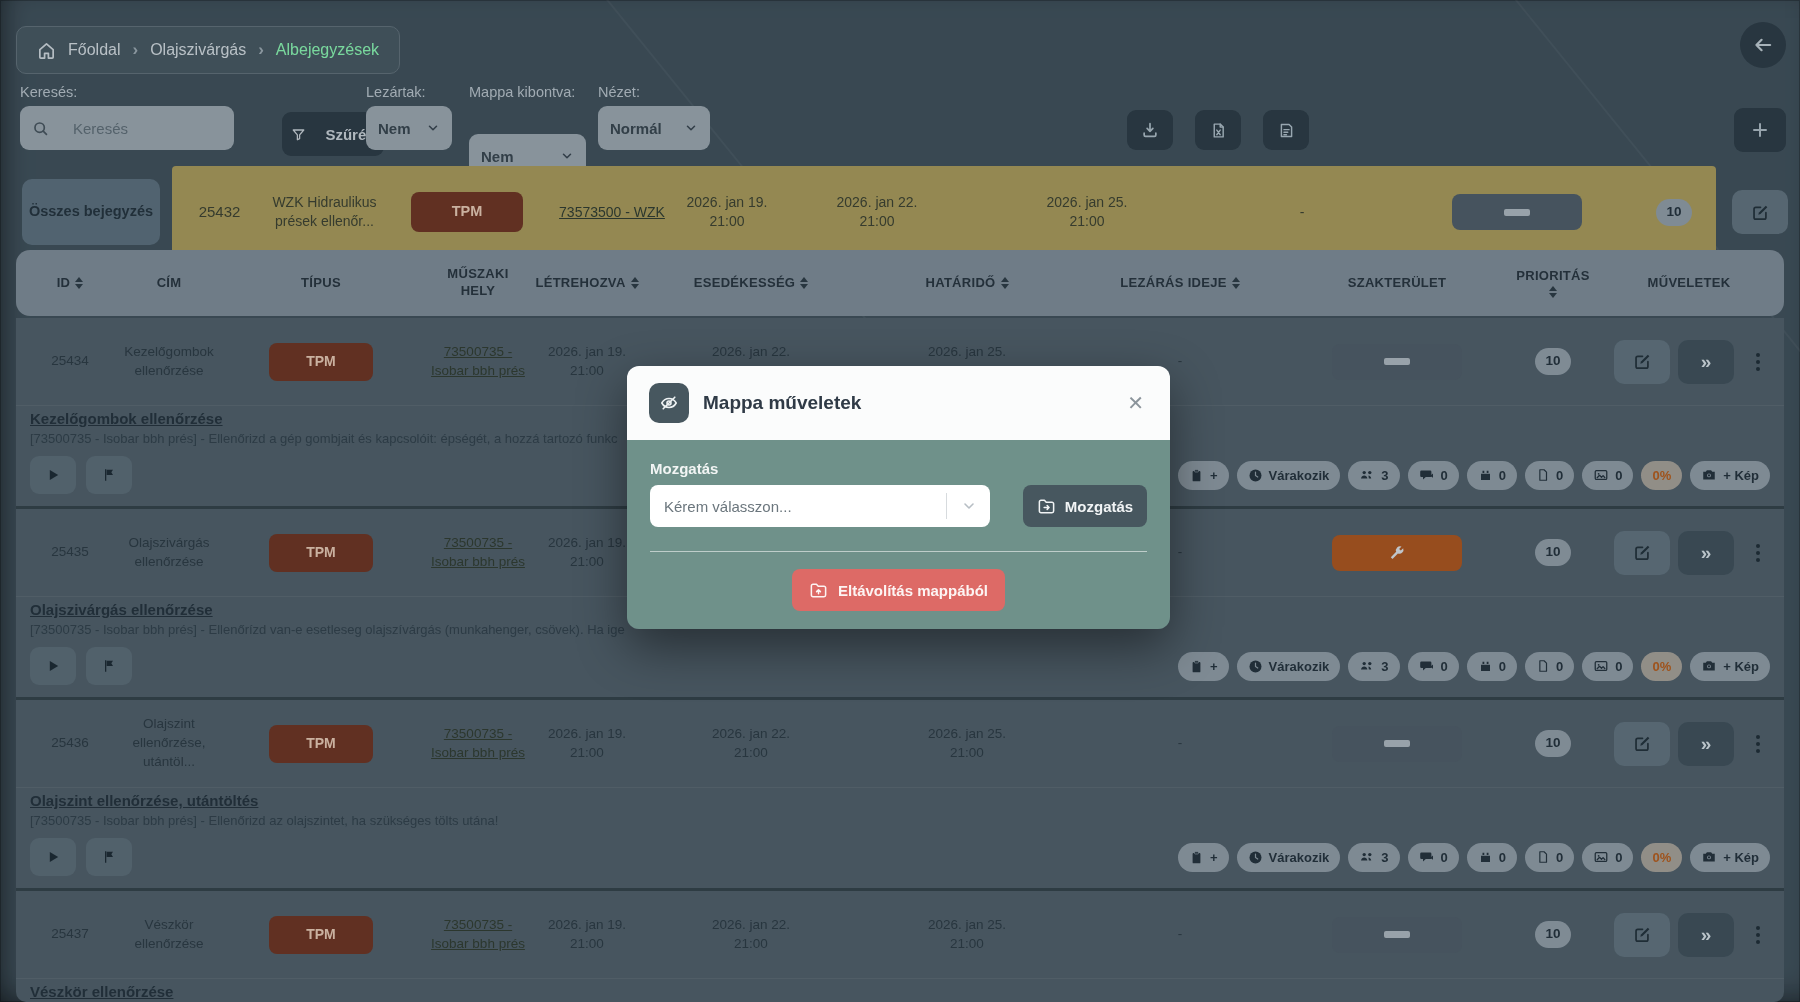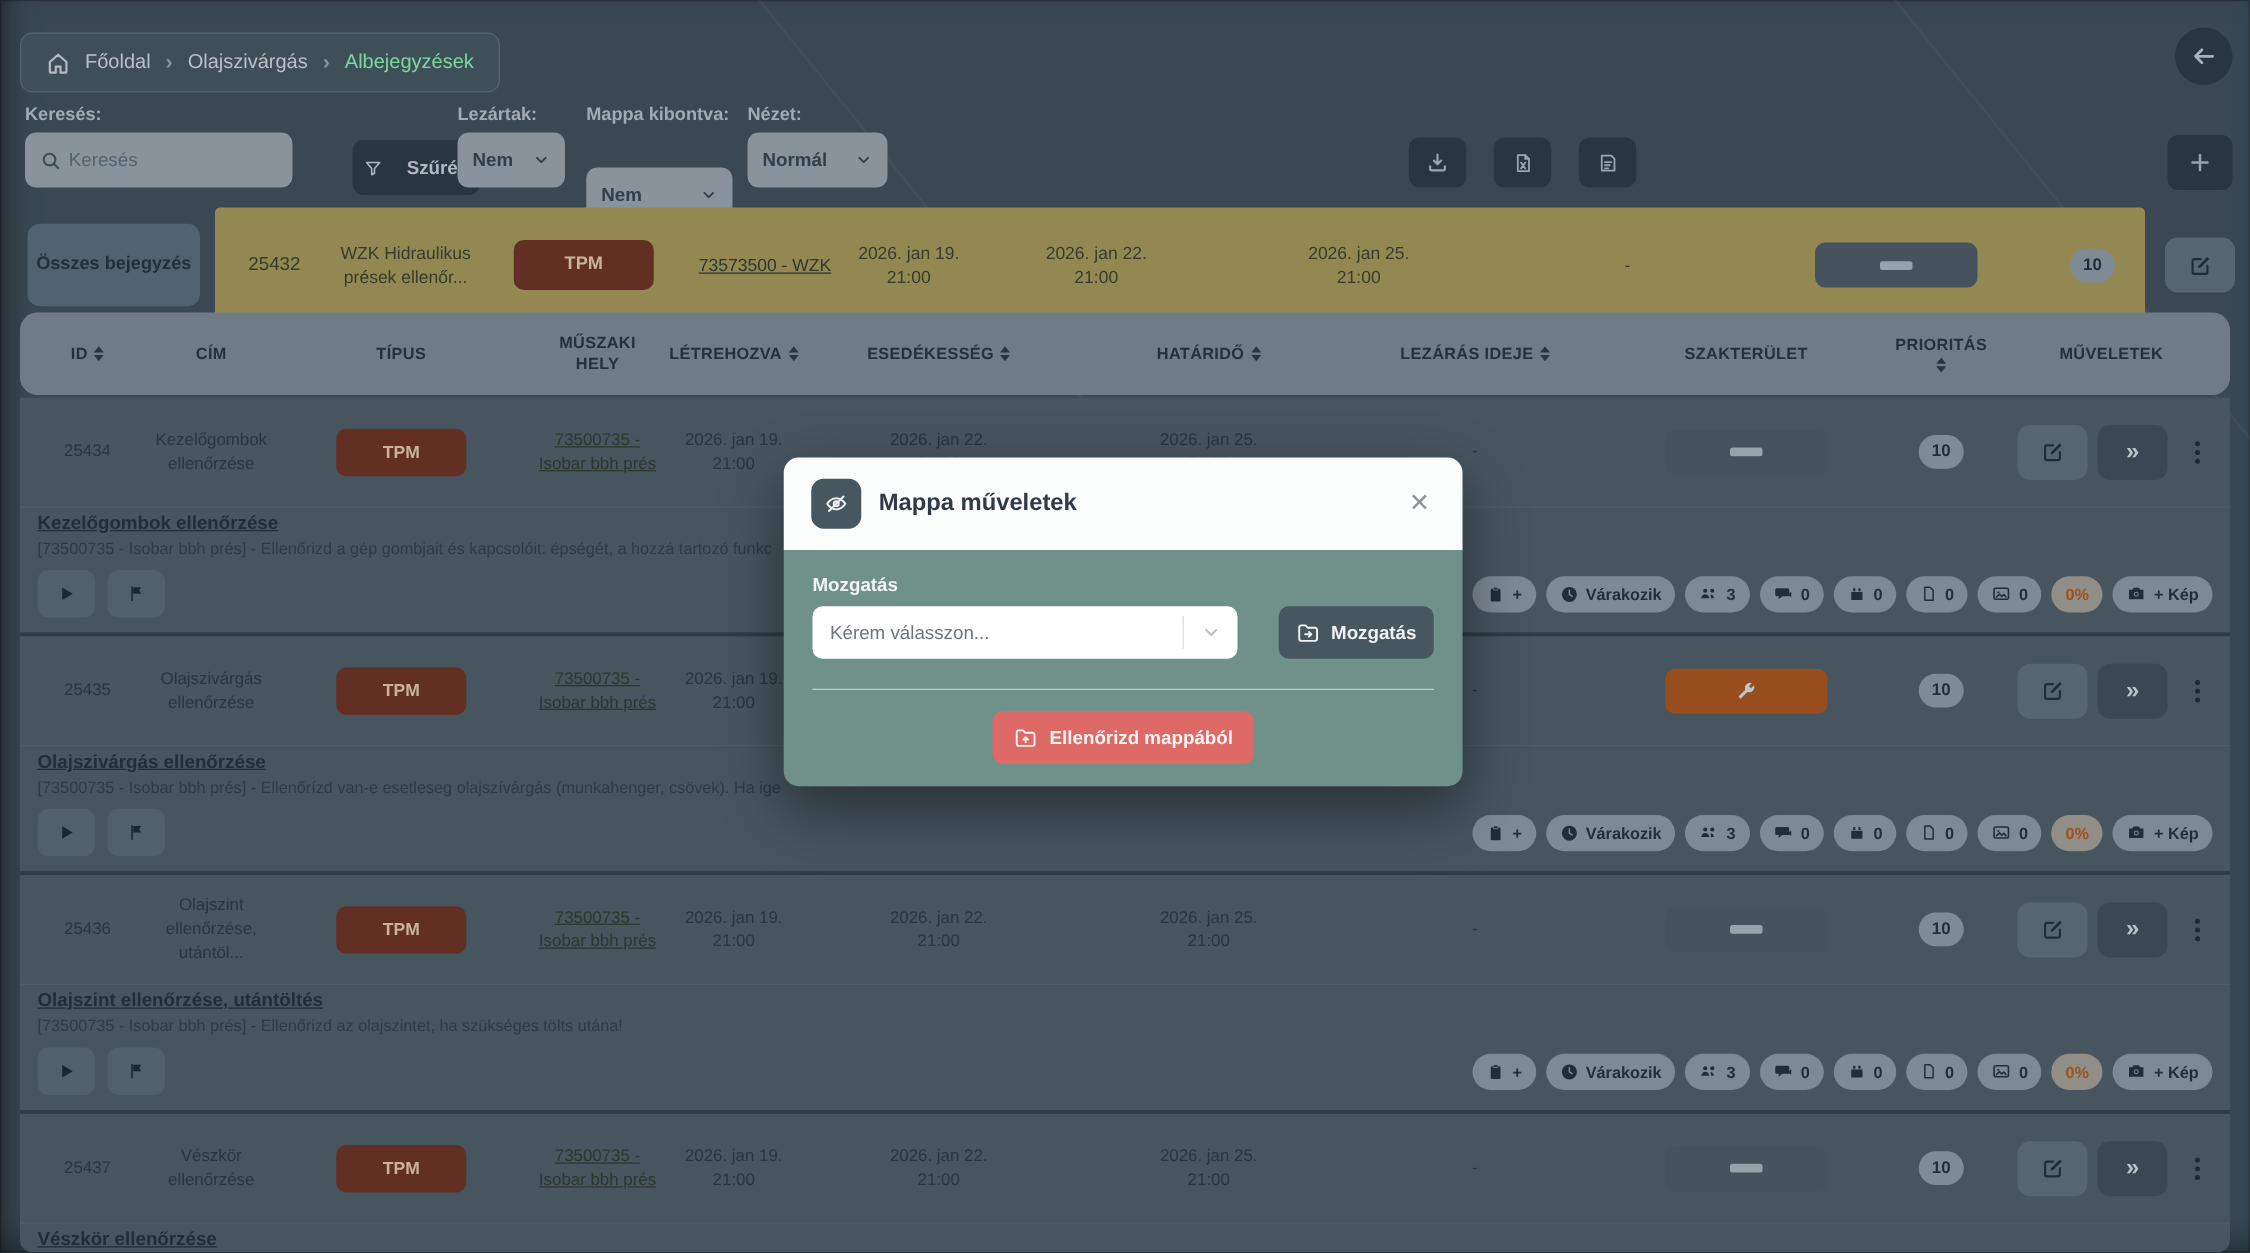--- a/index.html
+++ b/index.html
@@ -15,26 +15,26 @@
   .breadcrumb{position:absolute;left:16px;top:26px;height:48px;display:inline-flex;align-items:center;gap:12px;
      padding:0 20px;background:#46565f;border:1px solid #5f6e77;border-radius:10px;color:#c9d1d6;font-size:16px;}
   .crumb{color:#cdd5da;cursor:pointer;}
   .crumb-sep{color:#98a5ad;font-size:17px;font-weight:700;}
   .crumb-current{color:#86efac;}
   .back-btn{position:absolute;right:14px;top:22px;width:46px;height:46px;border-radius:50%;background:#2c3a44;
      display:flex;align-items:center;justify-content:center;color:#b9c4cb;border:none;cursor:pointer;}
 
   
   .fgroup{position:absolute;display:flex;flex-direction:column;gap:6px;}
-  .flabel{color:#b3bdc4;font-size:14.5px;font-weight:700;}
+  .flabel{color:#b3bdc4;font-size:14.5px;font-weight:400;}
   .g-search{left:20px;top:84px;}
   .g-lezartak{left:366px;top:84px;}
   .g-mappa{left:469px;top:84px;gap:34px;}
   .g-nezet{left:598px;top:84px;}
-  .search-box{width:214px;height:44px;background:#97a2aa;border-radius:9px;display:flex;align-items:center;gap:4px;padding:0 12px;color:#46535c;}
+  .search-box{width:214px;height:44px;background:#97a2aa;border-radius:9px;display:flex;align-items:center;gap:22px;padding:0 12px;color:#46535c;}
   .search-box input{flex:1;min-width:0;background:transparent;border:none;outline:none;font-size:15px;color:#3b4852;}
   .search-box input::placeholder{color:#5d6b74;}
   .filter-btn{position:absolute;left:282px;top:112px;width:102px;height:44px;border:none;border-radius:9px;background:#2c3a44;
      color:#c3cbd1;font-size:15px;font-weight:600;display:flex;align-items:center;justify-content:center;gap:19px;cursor:pointer;}
   .select{height:44px;background:#97a2aa;border-radius:9px;display:flex;align-items:center;justify-content:space-between;
      padding:0 12px;color:#37444d;font-size:15px;font-weight:600;cursor:pointer;}
   .w-lez{width:86px;}.w-map{width:117px;}.w-nez{width:112px;}
   .export-group{position:absolute;left:1127px;top:110px;display:flex;gap:22px;}
   .tool-btn{width:46px;height:40px;border:none;border-radius:9px;background:#2c3a44;color:#a9b8c1;
      display:flex;align-items:center;justify-content:center;cursor:pointer;}
@@ -909,18 +909,18 @@
       </div>
       <div class="mdivider"></div>
       <div class="danger-wrap">
         <button class="danger-btn">
           <span style="display:flex;">
             <svg width="19" height="19" viewBox="0 0 20 20" fill="none" stroke="currentColor" stroke-width="1.6" stroke-linecap="round" stroke-linejoin="round">
                 <path d="M2.5 5.2A1.7 1.7 0 0 1 4.2 3.5h3.6l1.9 2h6.1a1.7 1.7 0 0 1 1.7 1.7v7.6a1.7 1.7 0 0 1-1.7 1.7H4.2a1.7 1.7 0 0 1-1.7-1.7z"></path>
                 <path d="M10 13.5V9.2m0 0l-2 2m2-2l2 2"></path>
               </svg>
           </span>
-          <span>Ellenőrizd mappából</span>
+          <span>Eltávolítás mappából</span>
         </button>
       </div>
     </div>
   </div>
 </div>
 
 </body></html>

